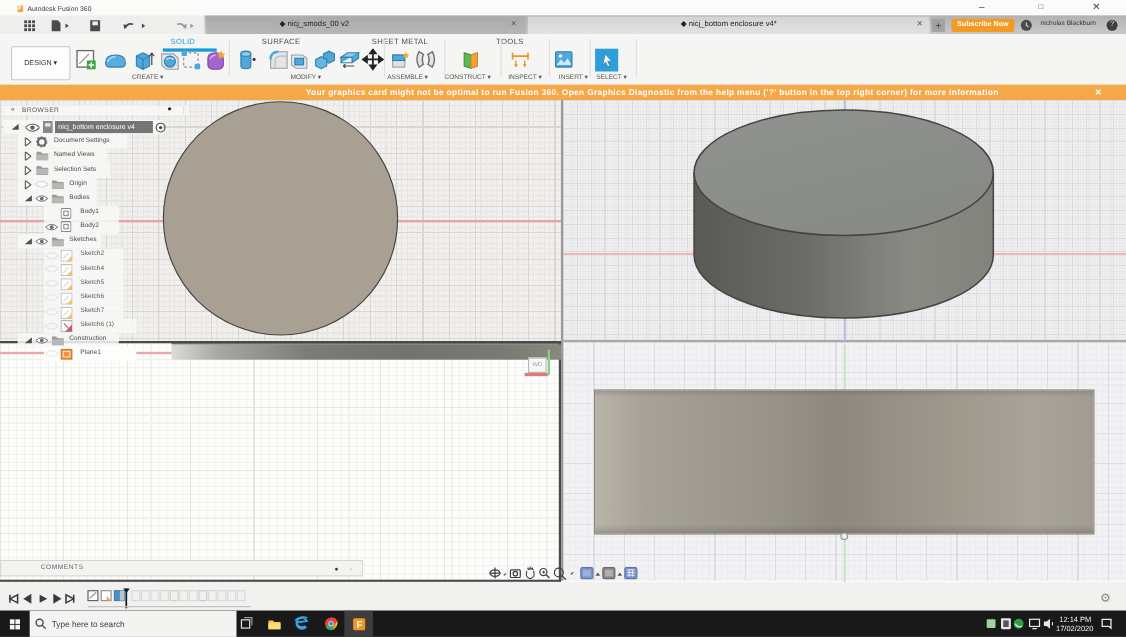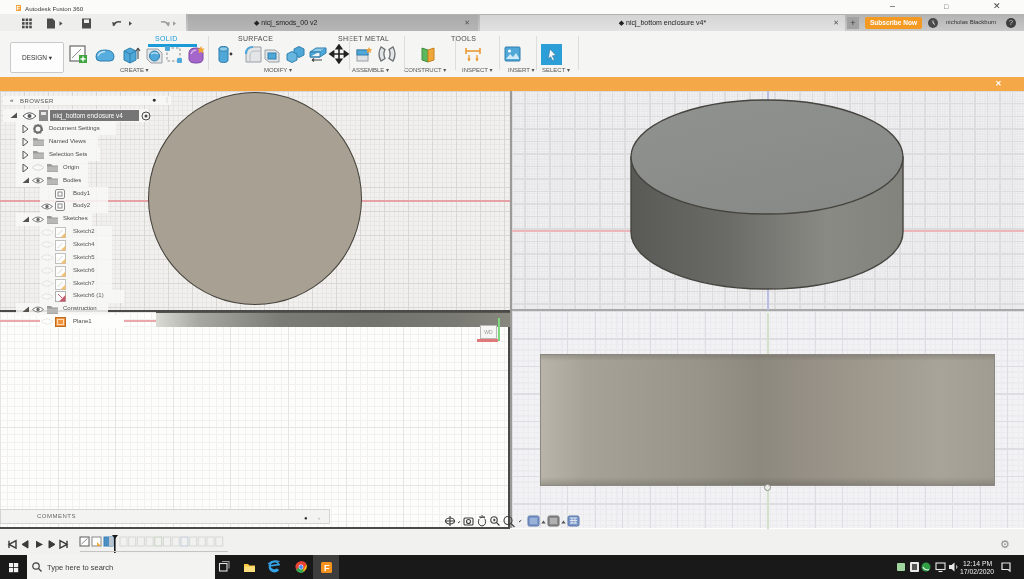--- a/index.html
+++ b/index.html
@@ -233,21 +233,21 @@
     <path d="M2 13 l4 -5 3 3 3 -4 3 5 v1 h-13z" fill="#cfe9f7"></path>
     <circle cx="5.5" cy="5" r="1.6" fill="#f5f9fc"></circle>
   </g>
 
   <g transform="translate(475,0)">
     <rect x="0" y="0" width="21" height="21" fill="#2d9fd8"></rect>
     <path d="M9 5 l6 6.5 -3.6 .3 2 4 -1.8 .9 -2 -4 -2.6 2.6z" fill="#f5f9fc" stroke="#2a6f96" stroke-width=".6"></path>
   </g>
 </svg>
 
-<div class="abs" id="banner"><span style="position:absolute;right:22px;top:0;">✕</span></div>
+<div class="abs" id="banner"><span style="margin-left:278px;">Your graphics card might not be optimal to run Fusion 360. Open Graphics Diagnostic from the help menu ('?' button in the top right corner) for more information</span><span style="position:absolute;right:22px;top:0;">✕</span></div>
 
 <div class="abs" id="vptl"></div>
 <div class="abs" id="vptr"></div>
 <div class="abs" id="vpbl"></div>
 <div class="abs" id="vpbr"></div>
 <div class="abs" id="vdiv"></div>
 <div class="abs" id="hdivr"></div>
 
 <div class="abs" style="left:0;top:200px;width:510px;height:2px;background:#e6a2a6;"></div>
 <div class="abs" style="left:148px;top:92px;width:214px;height:213px;border-radius:50%;background:#a7a093;border:1.5px solid #45423b;box-sizing:border-box;"></div>

